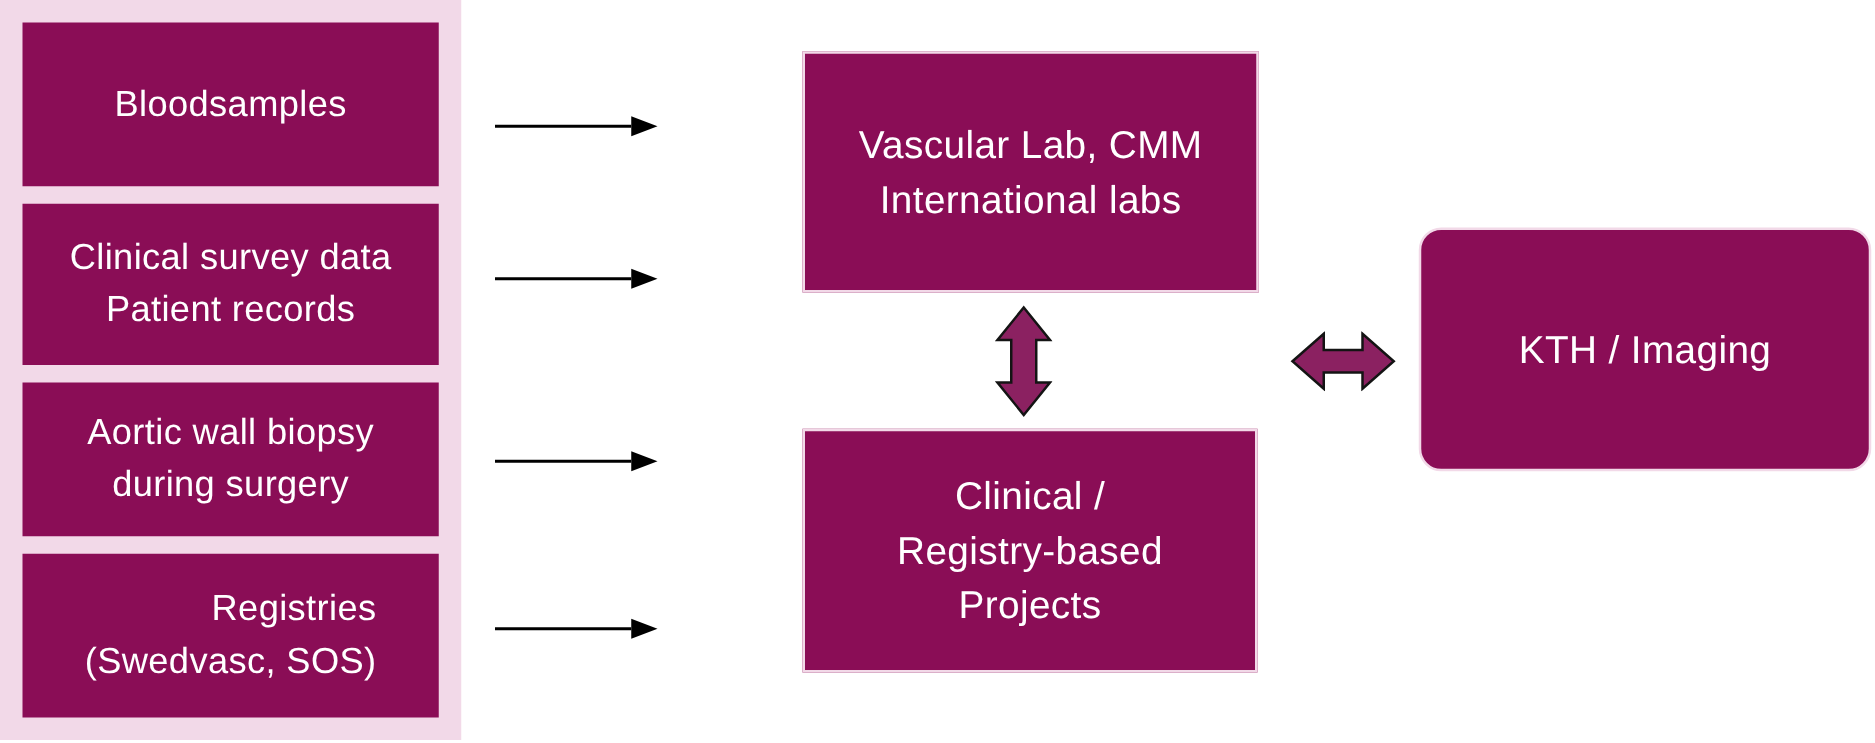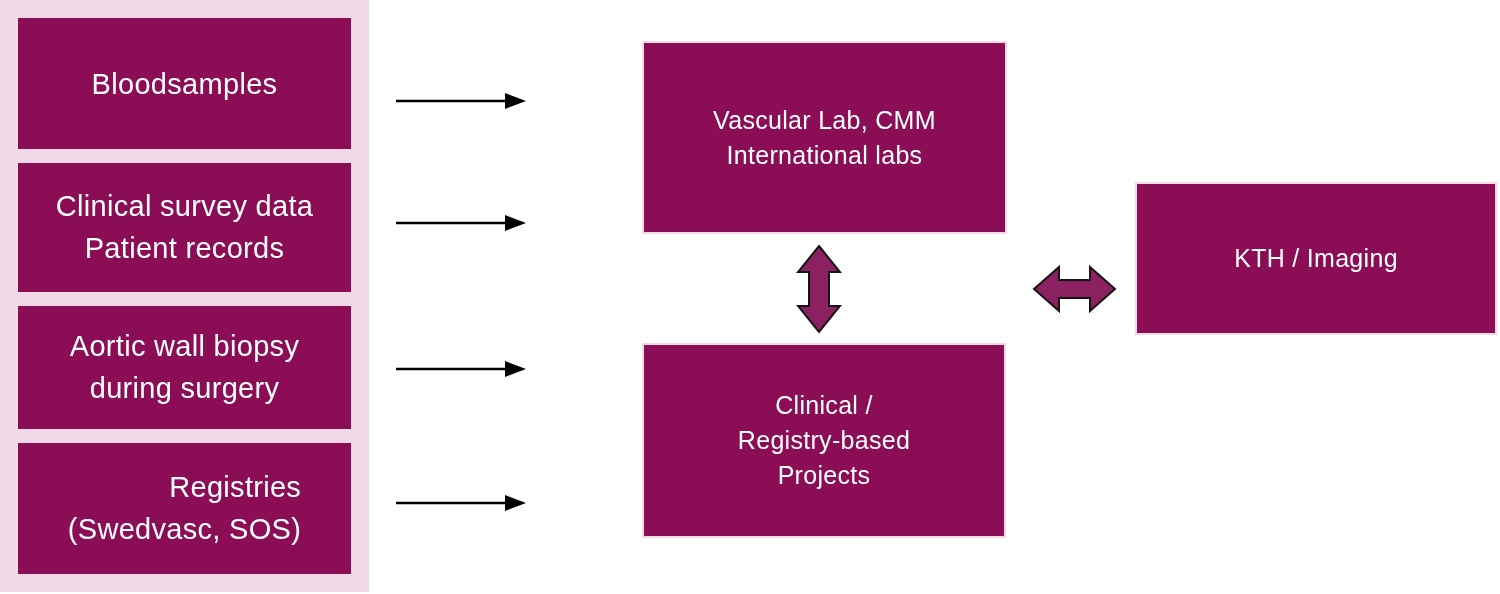--- a/index.html
+++ b/index.html
@@ -48,28 +48,28 @@
   .box {
     position: absolute;
     box-sizing: border-box;
     background: var(--box-fill, #8a0d56);
     border: 2px solid var(--box-border, #f2d9e8);
     display: flex;
     align-items: center;
     justify-content: center;
     text-align: center;
     color: var(--text-color, #ffffff);
-    font-size: 25px;
+    font-size: 31px;
     line-height: 1.4;
     letter-spacing: 0.3px;
     white-space: pre-line;
   }
   .box-vascular { left: 642px; top: 41px;  width: 365px; height: 193px; }
   .box-clinical { left: 642px; top: 343px; width: 364px; height: 195px; text-align: center; }
-  .box-kth      { left: 1135px; top: 182px; width: 362px; height: 153px; }
+  .box-kth      { left: 1135px; top: 182px; width: 362px; height: 195px; border-radius: 18px; }
 
   
   .conn {
     position: absolute;
     left: 395px;
     width: 133px;
     height: 22px;
   }
   .conn-1 { top: 90px; }
   .conn-2 { top: 212px; }

